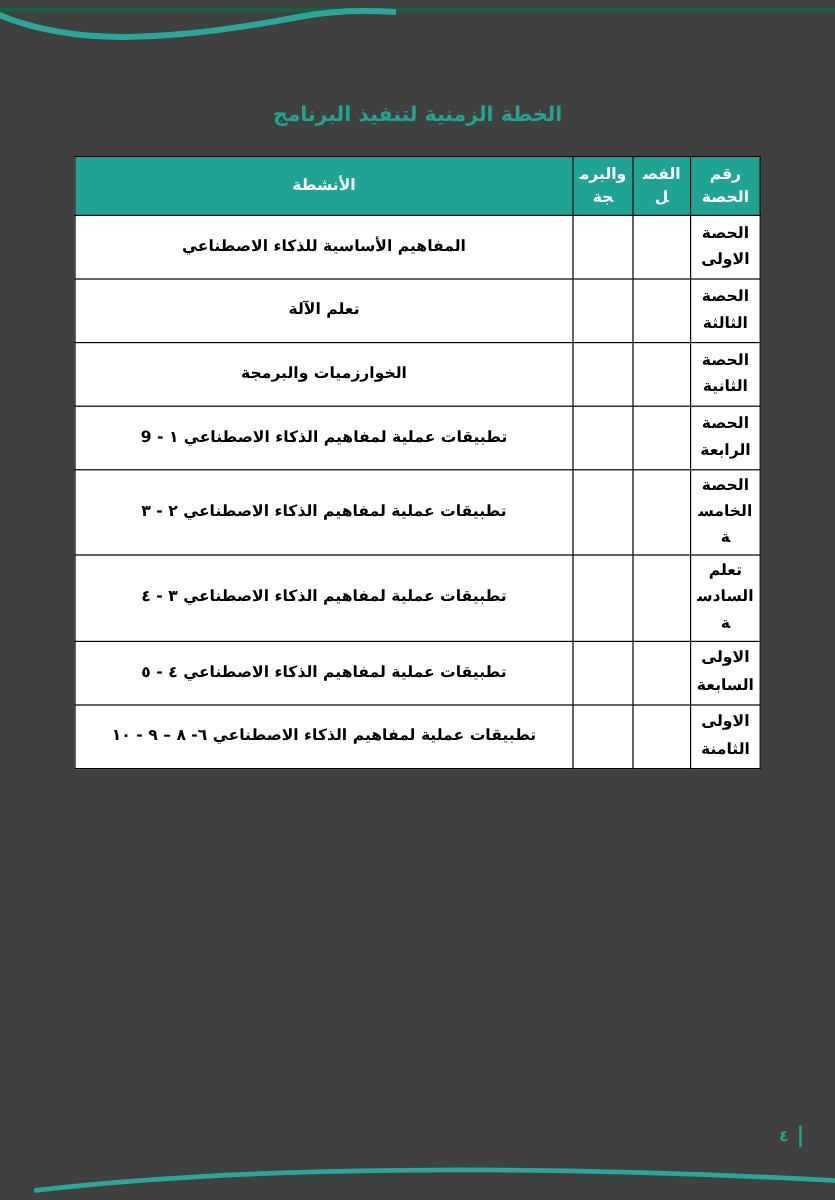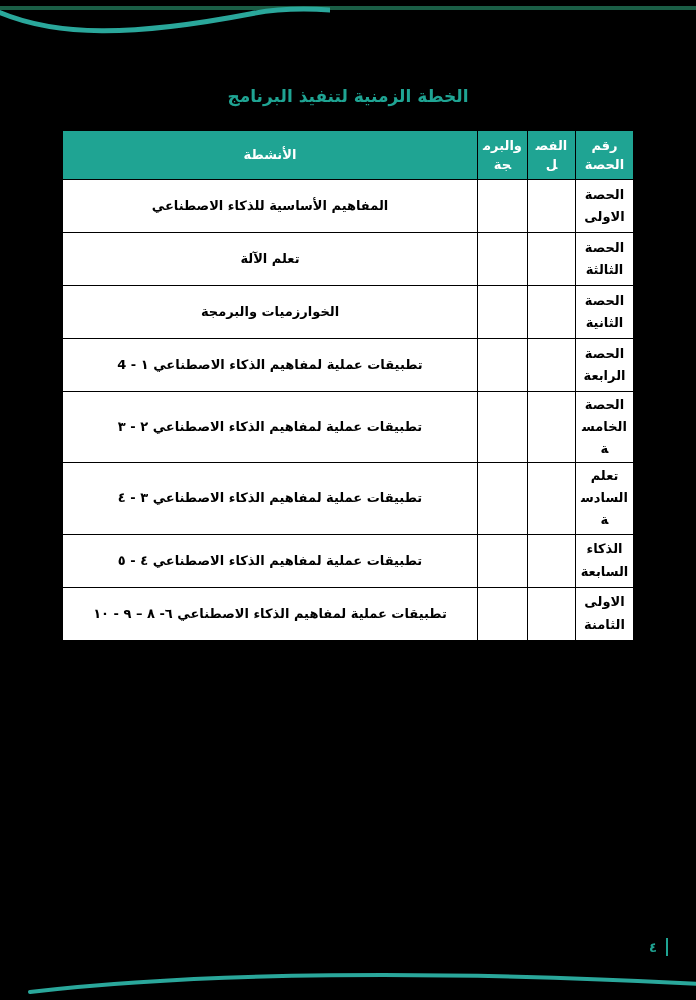--- a/index.html
+++ b/index.html
@@ -1,20 +1,20 @@
 <!DOCTYPE html>
 <html lang="ar" dir="rtl"><head>
 <meta charset="utf-8">
 <style>
   html,body { margin:0; padding:0; background:#ffffff; }
   .page {
     position:relative;
     width:696px; height:1000px;
     margin:0 auto;
-    background:#000000;
+    background:#404040;
     font-family:"DejaVu Sans", sans-serif;
     direction:rtl;
     overflow:hidden;
   }
 
   
   .top-rule {
     position:absolute; top:6px; left:0;
     width:696px; height:4px;
     background:#1b5e46;
@@ -130,36 +130,36 @@
       <tr>
         <td class="session-cell">الحصة الثانية</td>
         <td></td>
         <td></td>
         <td>الخوارزميات  والبرمجة</td>
       </tr>
       <tr>
         <td class="session-cell">الحصة الرابعة</td>
         <td></td>
         <td></td>
-        <td>تطبيقات عملية لمفاهيم الذكاء الاصطناعي ١ - 4</td>
+        <td>تطبيقات عملية لمفاهيم الذكاء الاصطناعي ١ - 9</td>
       </tr>
       <tr>
         <td class="session-cell">الحصة الخامسة</td>
         <td></td>
         <td></td>
         <td>تطبيقات عملية لمفاهيم الذكاء الاصطناعي ٢ - ٣</td>
       </tr>
       <tr>
         <td class="session-cell">تعلم السادسة</td>
         <td></td>
         <td></td>
         <td>تطبيقات عملية لمفاهيم الذكاء الاصطناعي  ٣ - ٤</td>
       </tr>
       <tr>
-        <td class="session-cell">الذكاء السابعة</td>
+        <td class="session-cell">الاولى السابعة</td>
         <td></td>
         <td></td>
         <td>تطبيقات عملية لمفاهيم الذكاء الاصطناعي ٤ - ٥</td>
       </tr>
       <tr>
         <td class="session-cell">الاولى الثامنة</td>
         <td></td>
         <td></td>
         <td>تطبيقات عملية لمفاهيم الذكاء الاصطناعي  ٦- ٨ – ٩ - ١٠</td>
       </tr>

